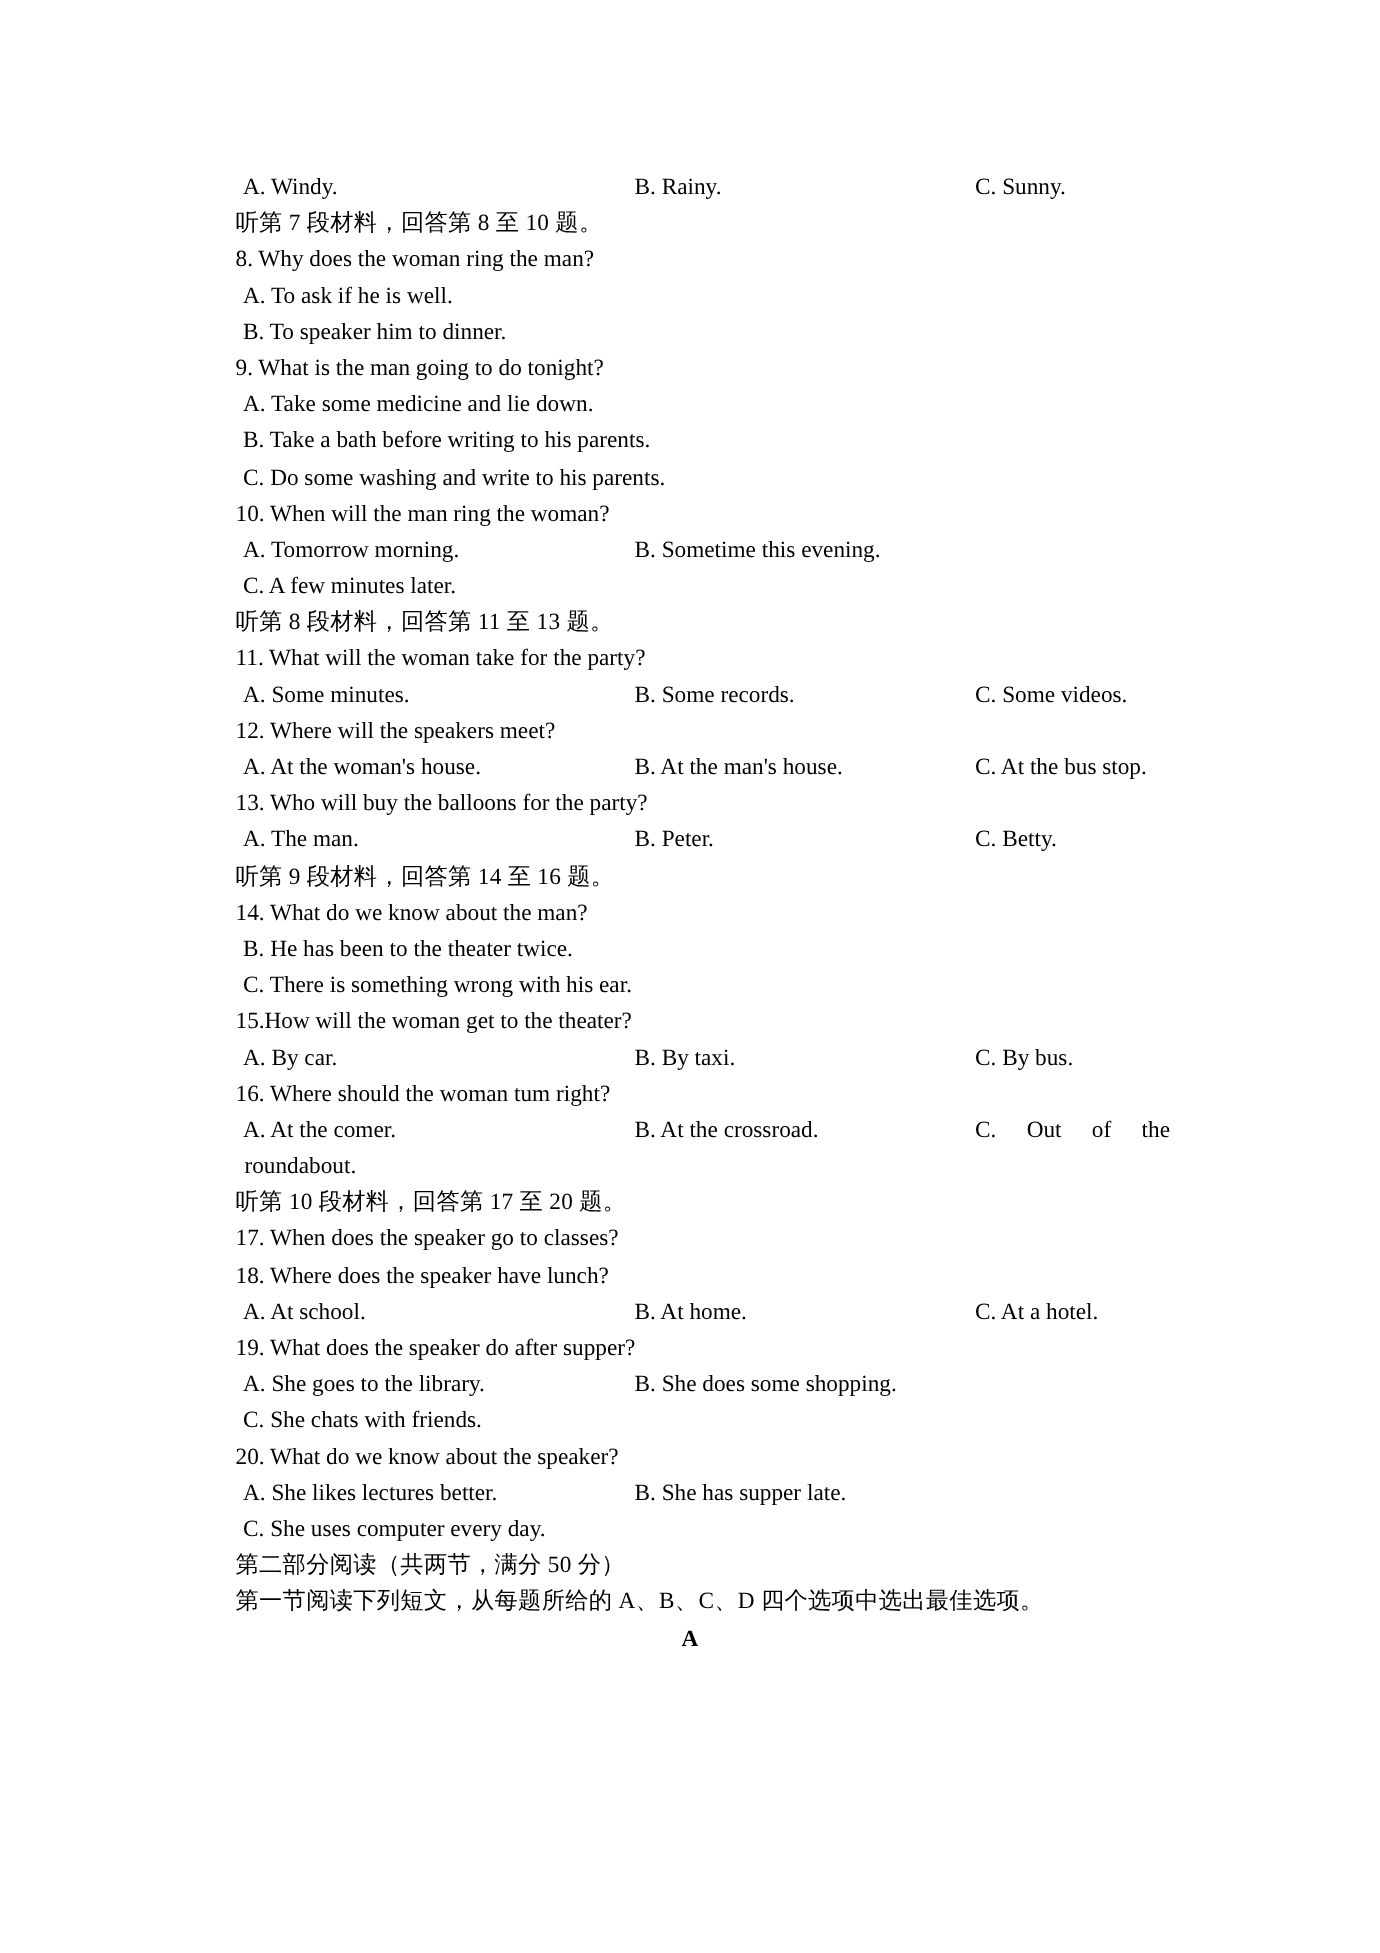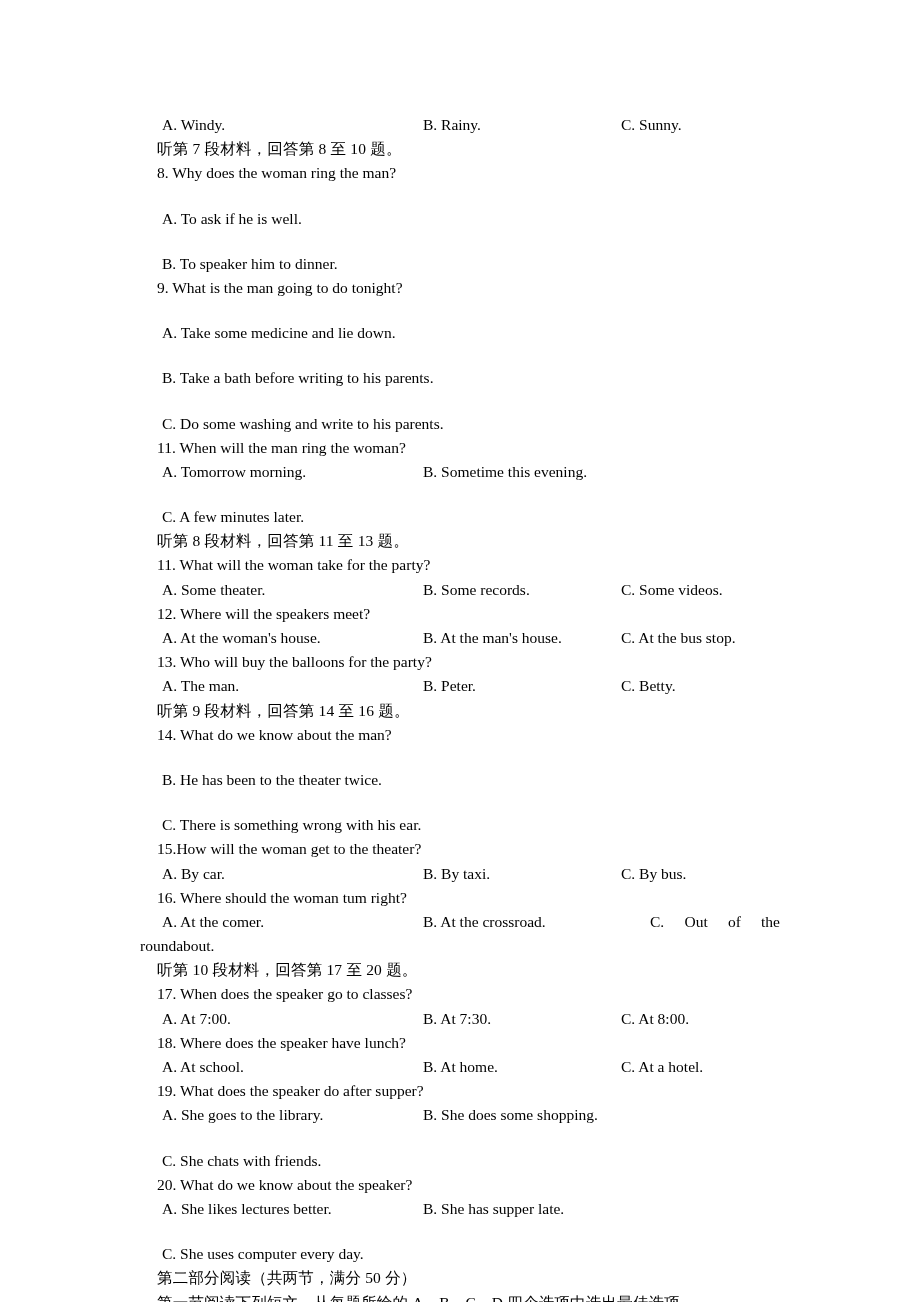--- a/index.html
+++ b/index.html
@@ -51,41 +51,41 @@
   }
   .opt {
     position: absolute;
     top: 0;
     font-size: 15.5px;
     line-height: 24.2px;
     white-space: nowrap;
   }
   .col-a { left: 22px; }
   .col-b { left: 283px; }
-  .col-c { left: 481px; text-align: center; }
+  .col-c { left: 510px; text-align: center; }
   
   .sub {
     padding-left: 22px;
-    margin-top: 21px;
   }
   
   .opt-just {
     position: absolute;
     top: 0;
     left: 510px;
     width: 130px;
     font-size: 15.5px;
     line-height: 24.2px;
     display: flex;
     justify-content: space-between;
     white-space: nowrap;
   }
   .opt-just > span { display: inline-block; }
   .wrapped {
     padding-left: 0;
+    margin-left: 23px;
   }
   .center-bold {
     text-align: center;
     font-weight: bold;
     font-size: 15.5px;
     line-height: 24.2px;
     width: 640px;
     padding-left: 0;
   }
 </style>
@@ -105,32 +105,32 @@
 
     <div class="line stem">8. Why does the woman ring the man?</div>
     <div class="line sub">A. To ask if he is well.</div>
     <div class="line sub">B. To speaker him to dinner.</div>
 
     <div class="line stem">9. What is the man going to do tonight?</div>
     <div class="line sub">A. Take some medicine and lie down.</div>
     <div class="line sub">B. Take a bath before writing to his parents.</div>
     <div class="line sub">C. Do some washing and write to his parents.</div>
 
-    <div class="line stem">11. When will the man ring the woman?</div>
+    <div class="line stem">10. When will the man ring the woman?</div>
     <div class="opts">
       <span class="opt col-a">A. Tomorrow morning.</span>
       <span class="opt col-b">B. Sometime this evening.</span>
     </div>
     <div class="line sub">C. A few minutes later.</div>
 
     <div class="line cn stem">听第 8 段材料，回答第 11 至 13 题。</div>
 
     <div class="line stem">11. What will the woman take for the party?</div>
     <div class="opts">
-      <span class="opt col-a">A. Some theater.</span>
+      <span class="opt col-a">A. Some minutes.</span>
       <span class="opt col-b">B. Some records.</span>
       <span class="opt col-c">C. Some videos.</span>
     </div>
 
     <div class="line stem">12. Where will the speakers meet?</div>
     <div class="opts">
       <span class="opt col-a">A. At the woman's house.</span>
       <span class="opt col-b">B. At the man's house.</span>
       <span class="opt col-c">C. At the bus stop.</span>
     </div>
@@ -164,25 +164,20 @@
         <span>Out</span>
         <span>of</span>
         <span>the</span>
       </span>
     </div>
     <div class="line wrapped">roundabout.</div>
 
     <div class="line cn stem">听第 10 段材料，回答第 17 至 20 题。</div>
 
     <div class="line stem">17. When does the speaker go to classes?</div>
-    <div class="opts">
-      <span class="opt col-a">A. At 7:00.</span>
-      <span class="opt col-b">B. At 7:30.</span>
-      <span class="opt col-c">C. At 8:00.</span>
-    </div>
 
     <div class="line stem">18. Where does the speaker have lunch?</div>
     <div class="opts">
       <span class="opt col-a">A. At school.</span>
       <span class="opt col-b">B. At home.</span>
       <span class="opt col-c">C. At a hotel.</span>
     </div>
 
     <div class="line stem">19. What does the speaker do after supper?</div>
     <div class="opts">

